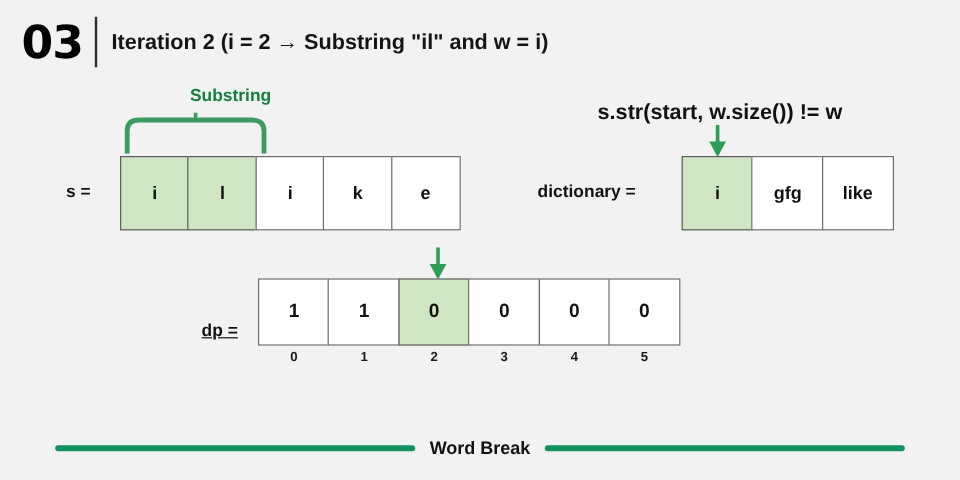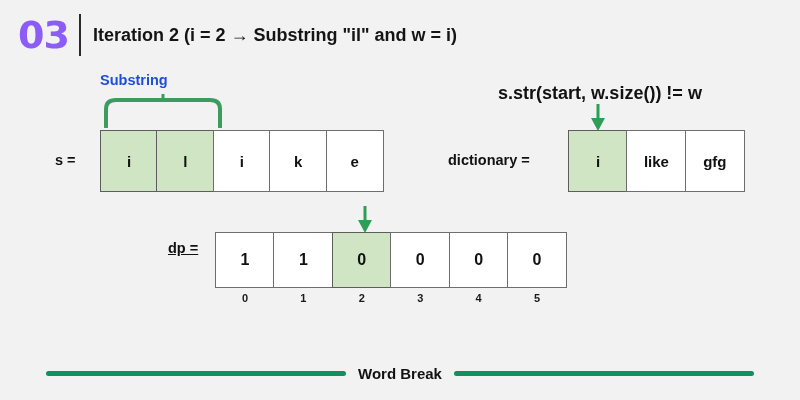--- a/index.html
+++ b/index.html
@@ -21,21 +21,21 @@
     position: absolute;
     left: 18px;
     top: 12px;
     display: flex;
     align-items: center;
     height: 46px;
   }
   #step-number {
     font-size: 38px;
     font-weight: bold;
-    color: #8b5cf6;
+    color: #000000;
     letter-spacing: -1px;
     line-height: 1;
     font-family: "DejaVu Sans", sans-serif;
   }
   #header-divider {
     width: 2px;
     height: 42px;
     background: #2b2b2b;
     margin: 0 12px 0 10px;
   }
@@ -88,24 +88,24 @@
     left: 100px;
     top: 72px;
     width: 130px;
     height: 60px;
   }
   #substring-label {
     position: absolute;
     left: 0;
     top: 0;
     width: 126px;
-    text-align: left;
+    text-align: right;
     font-size: 14.5px;
     font-weight: bold;
-    color: #1d4ed8;
+    color: #15803d;
   }
   #substring-brace {
     position: absolute;
     left: 0;
     top: 22px;
   }
 
   
   #dict-label { left: 448px; top: 152px; }
   #dict-array { left: 568px; top: 130px; }
@@ -120,21 +120,21 @@
     color: #111111;
     white-space: nowrap;
   }
   #dict-arrow {
     position: absolute;
     left: 588px;
     top: 104px;
   }
 
   
-  #dp-label { left: 168px; top: 240px; text-decoration: underline; }
+  #dp-label { left: 168px; top: 268px; text-decoration: underline; }
   #dp-array { left: 215px; top: 232px; }
   #dp-array .cell { width: 60px; height: 56px; font-size: 16px; }
 
   #dp-indices {
     position: absolute;
     left: 215px;
     top: 292px;
     display: flex;
   }
   .dp-index {
@@ -204,22 +204,22 @@
 </div>
 
 <div id="dict-annotation">s.str(start, w.size()) != w</div>
 <svg id="dict-arrow" width="20" height="28" viewBox="0 0 20 28">
   <line x1="10" y1="0" x2="10" y2="16" stroke="#2e9e57" stroke-width="3"></line>
   <polygon points="3,14 17,14 10,27" fill="#2e9e57"></polygon>
 </svg>
 <div class="row-label" id="dict-label">dictionary =</div>
 <div class="array" id="dict-array">
   <div class="cell hl">i</div>
+  <div class="cell">gfg</div>
   <div class="cell">like</div>
-  <div class="cell">gfg</div>
 </div>
 
 <svg id="dp-arrow" width="20" height="28" viewBox="0 0 20 28">
   <line x1="10" y1="0" x2="10" y2="16" stroke="#2e9e57" stroke-width="3"></line>
   <polygon points="3,14 17,14 10,27" fill="#2e9e57"></polygon>
 </svg>
 <div class="row-label" id="dp-label">dp =</div>
 <div class="array" id="dp-array">
   <div class="cell">1</div>
   <div class="cell">1</div>

